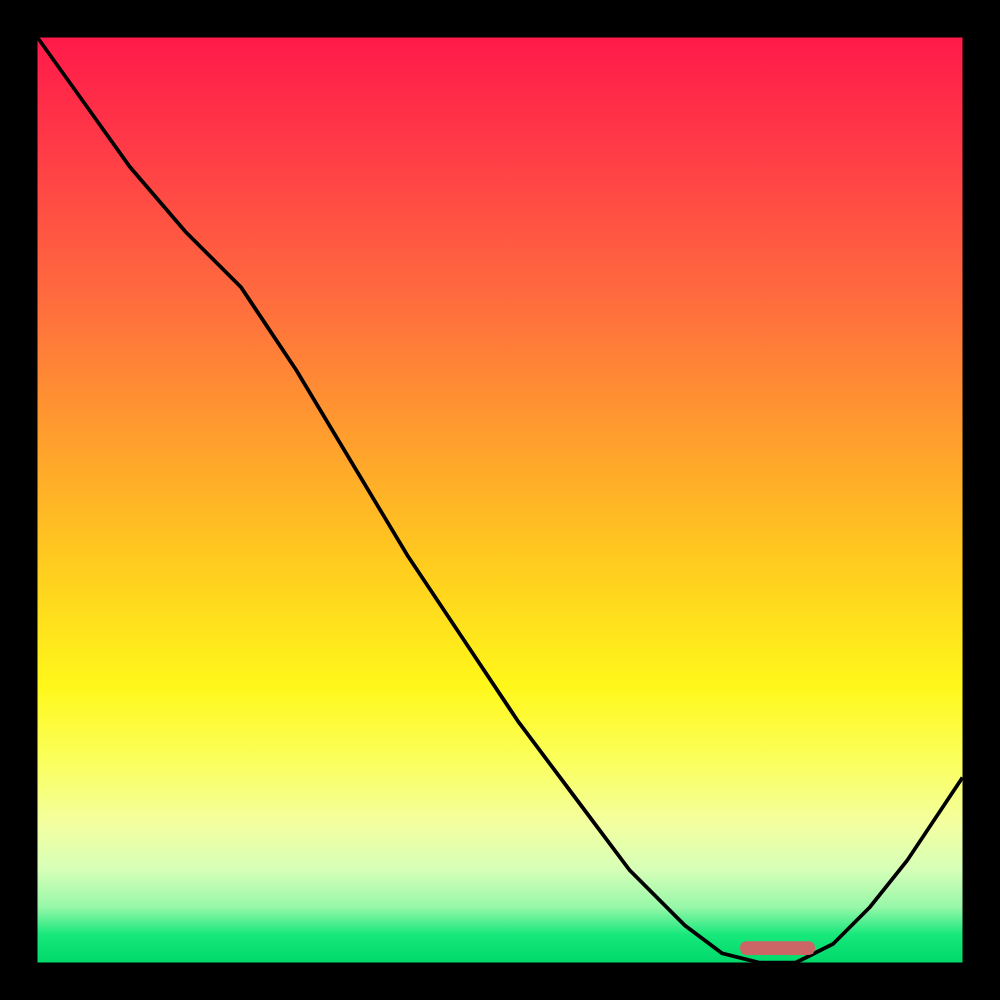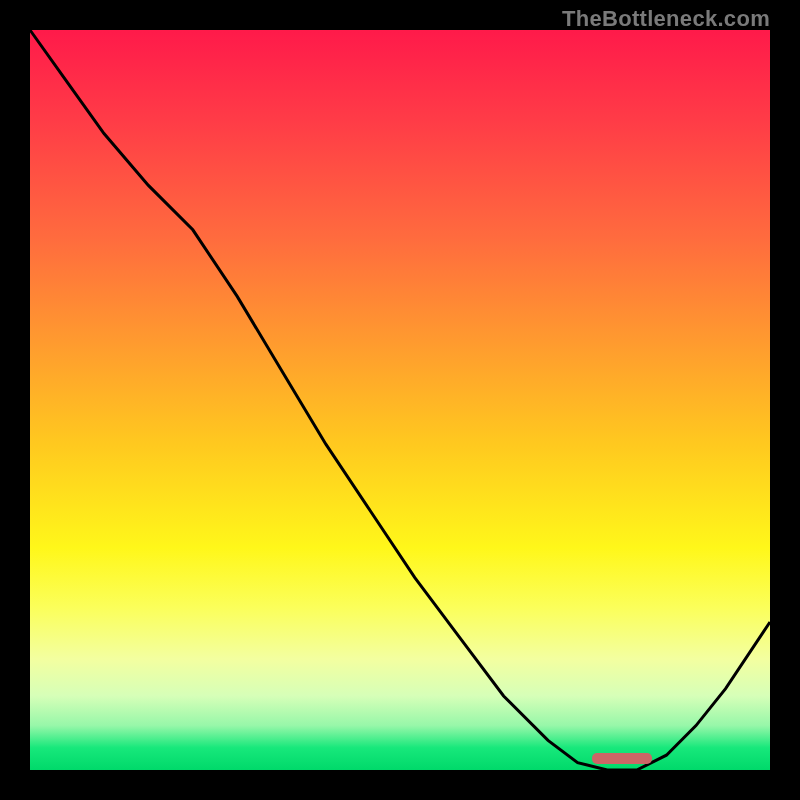--- a/index.html
+++ b/index.html
@@ -66,21 +66,20 @@
     height: 11px;
     background: #cc6666;
     border-radius: 5px;
   }
 </style>
 </head>
 <body>
 
 <div class="chart-container">
 
-  <div class="attribution">TheBottleneck.com</div>
 
   <div class="plot-area">
     <svg class="curve-svg" viewBox="0 0 740 740" preserveAspectRatio="none">
       <path class="curve-path" d="M 0.0 0.0 L 37.0 51.8 L 74.0 103.6 L 118.4 155.4 L 162.8 199.8 L 207.2 266.4 L 251.6 340.4 L 296.0 414.4 L 340.4 481.0 L 384.8 547.6 L 429.2 606.8 L 473.6 666.0 L 518.0 710.4 L 547.6 732.6 L 577.2 740.0 L 606.8 740.0 L 636.4 725.2 L 666.0 695.6 L 695.6 658.6 L 740.0 592.0"></path>
     </svg>
     <div class="marker" style="left: 562.4px; width: 59.2px; bottom: 6px; background: rgb(204, 102, 102);"></div>
   </div>
 
 </div>
 

